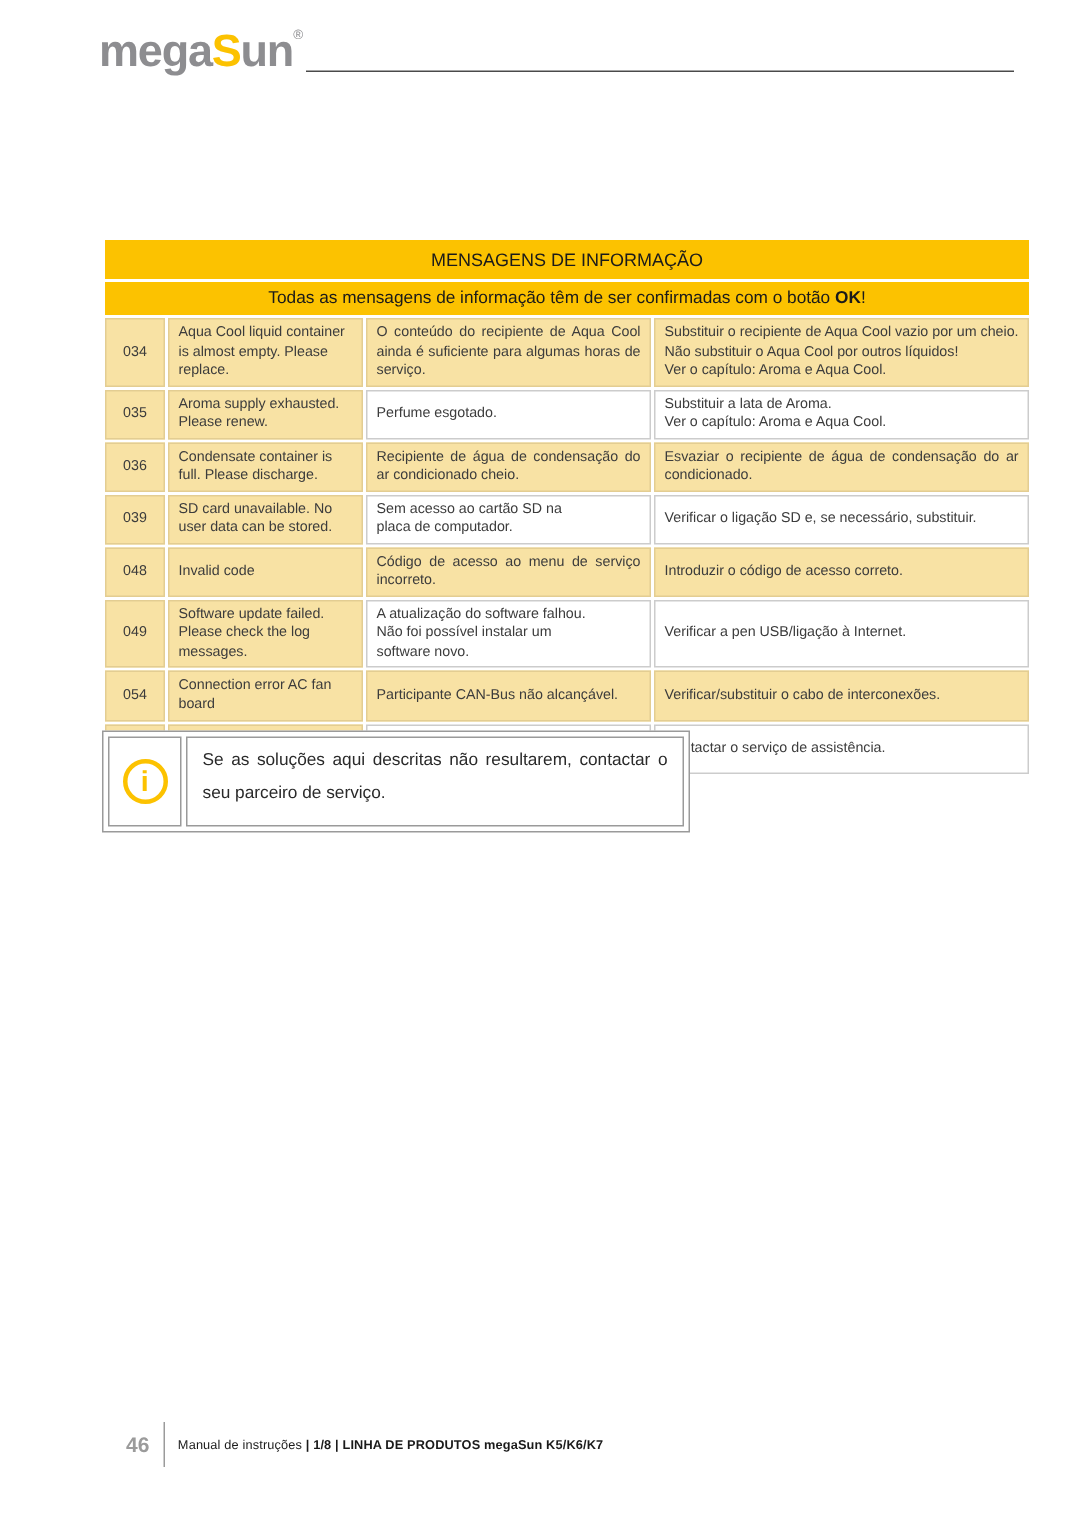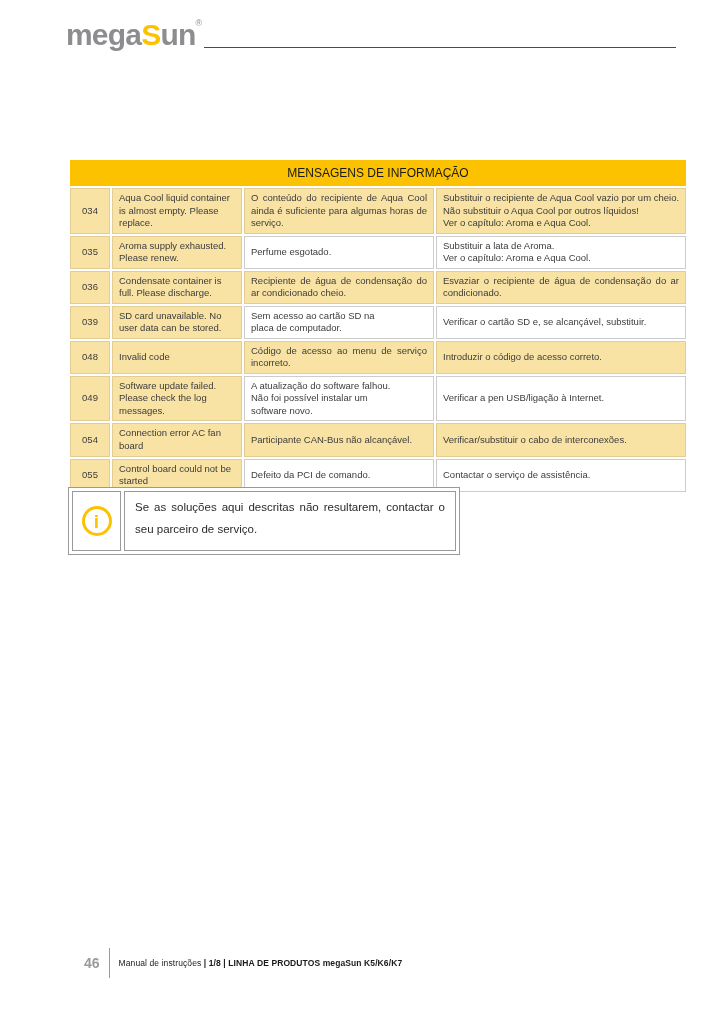--- a/index.html
+++ b/index.html
@@ -97,20 +97,23 @@
     <colgroup>
       <col style="width:40px">
         <col style="width:130px">
         <col style="width:190px">
         <col style="width:250px">
     </colgroup>
     <thead>
       <tr>
         <th colspan="4" class="title-cell">MENSAGENS DE INFORMAÇÃO</th>
       </tr>
+      <tr>
+        <th colspan="4" class="subtitle-cell"><span>Todas as mensagens de informação têm de ser confirmadas com o botão </span><b>OK</b><span>!</span></th>
+      </tr>
     </thead>
     <tbody id="rows-body">
         <tr class="shaded">
           <td class="cell-num">034</td>
           <td class="cell-status">Aqua Cool liquid container
 is almost empty. Please
 replace.</td>
           <td class="cell-description">O conteúdo do recipiente de Aqua Cool ainda é suficiente para algumas horas de serviço.</td>
           <td class="cell-resolution">Substituir o recipiente de Aqua Cool vazio por um cheio. Não substituir o Aqua Cool por outros líquidos!
 Ver o capítulo: Aroma e Aqua Cool.</td>
@@ -129,21 +132,21 @@
 full. Please discharge.</td>
           <td class="cell-description">Recipiente de água de condensação do ar condicionado cheio.</td>
           <td class="cell-resolution">Esvaziar o recipiente de água de condensação do ar condicionado.</td>
         </tr>
         <tr>
           <td class="cell-num">039</td>
           <td class="cell-status">SD card unavailable. No
 user data can be stored.</td>
           <td class="cell-description">Sem acesso ao cartão SD na
 placa de computador.</td>
-          <td class="cell-resolution">Verificar o cartão SD e, se alcançável, substituir.</td>
+          <td class="cell-resolution">Verificar o ligação SD e, se necessário, substituir.</td>
         </tr>
         <tr class="shaded">
           <td class="cell-num">048</td>
           <td class="cell-status">Invalid code</td>
           <td class="cell-description">Código de acesso ao menu de serviço incorreto.</td>
           <td class="cell-resolution">Introduzir o código de acesso correto.</td>
         </tr>
         <tr>
           <td class="cell-num">049</td>
           <td class="cell-status">Software update failed.

